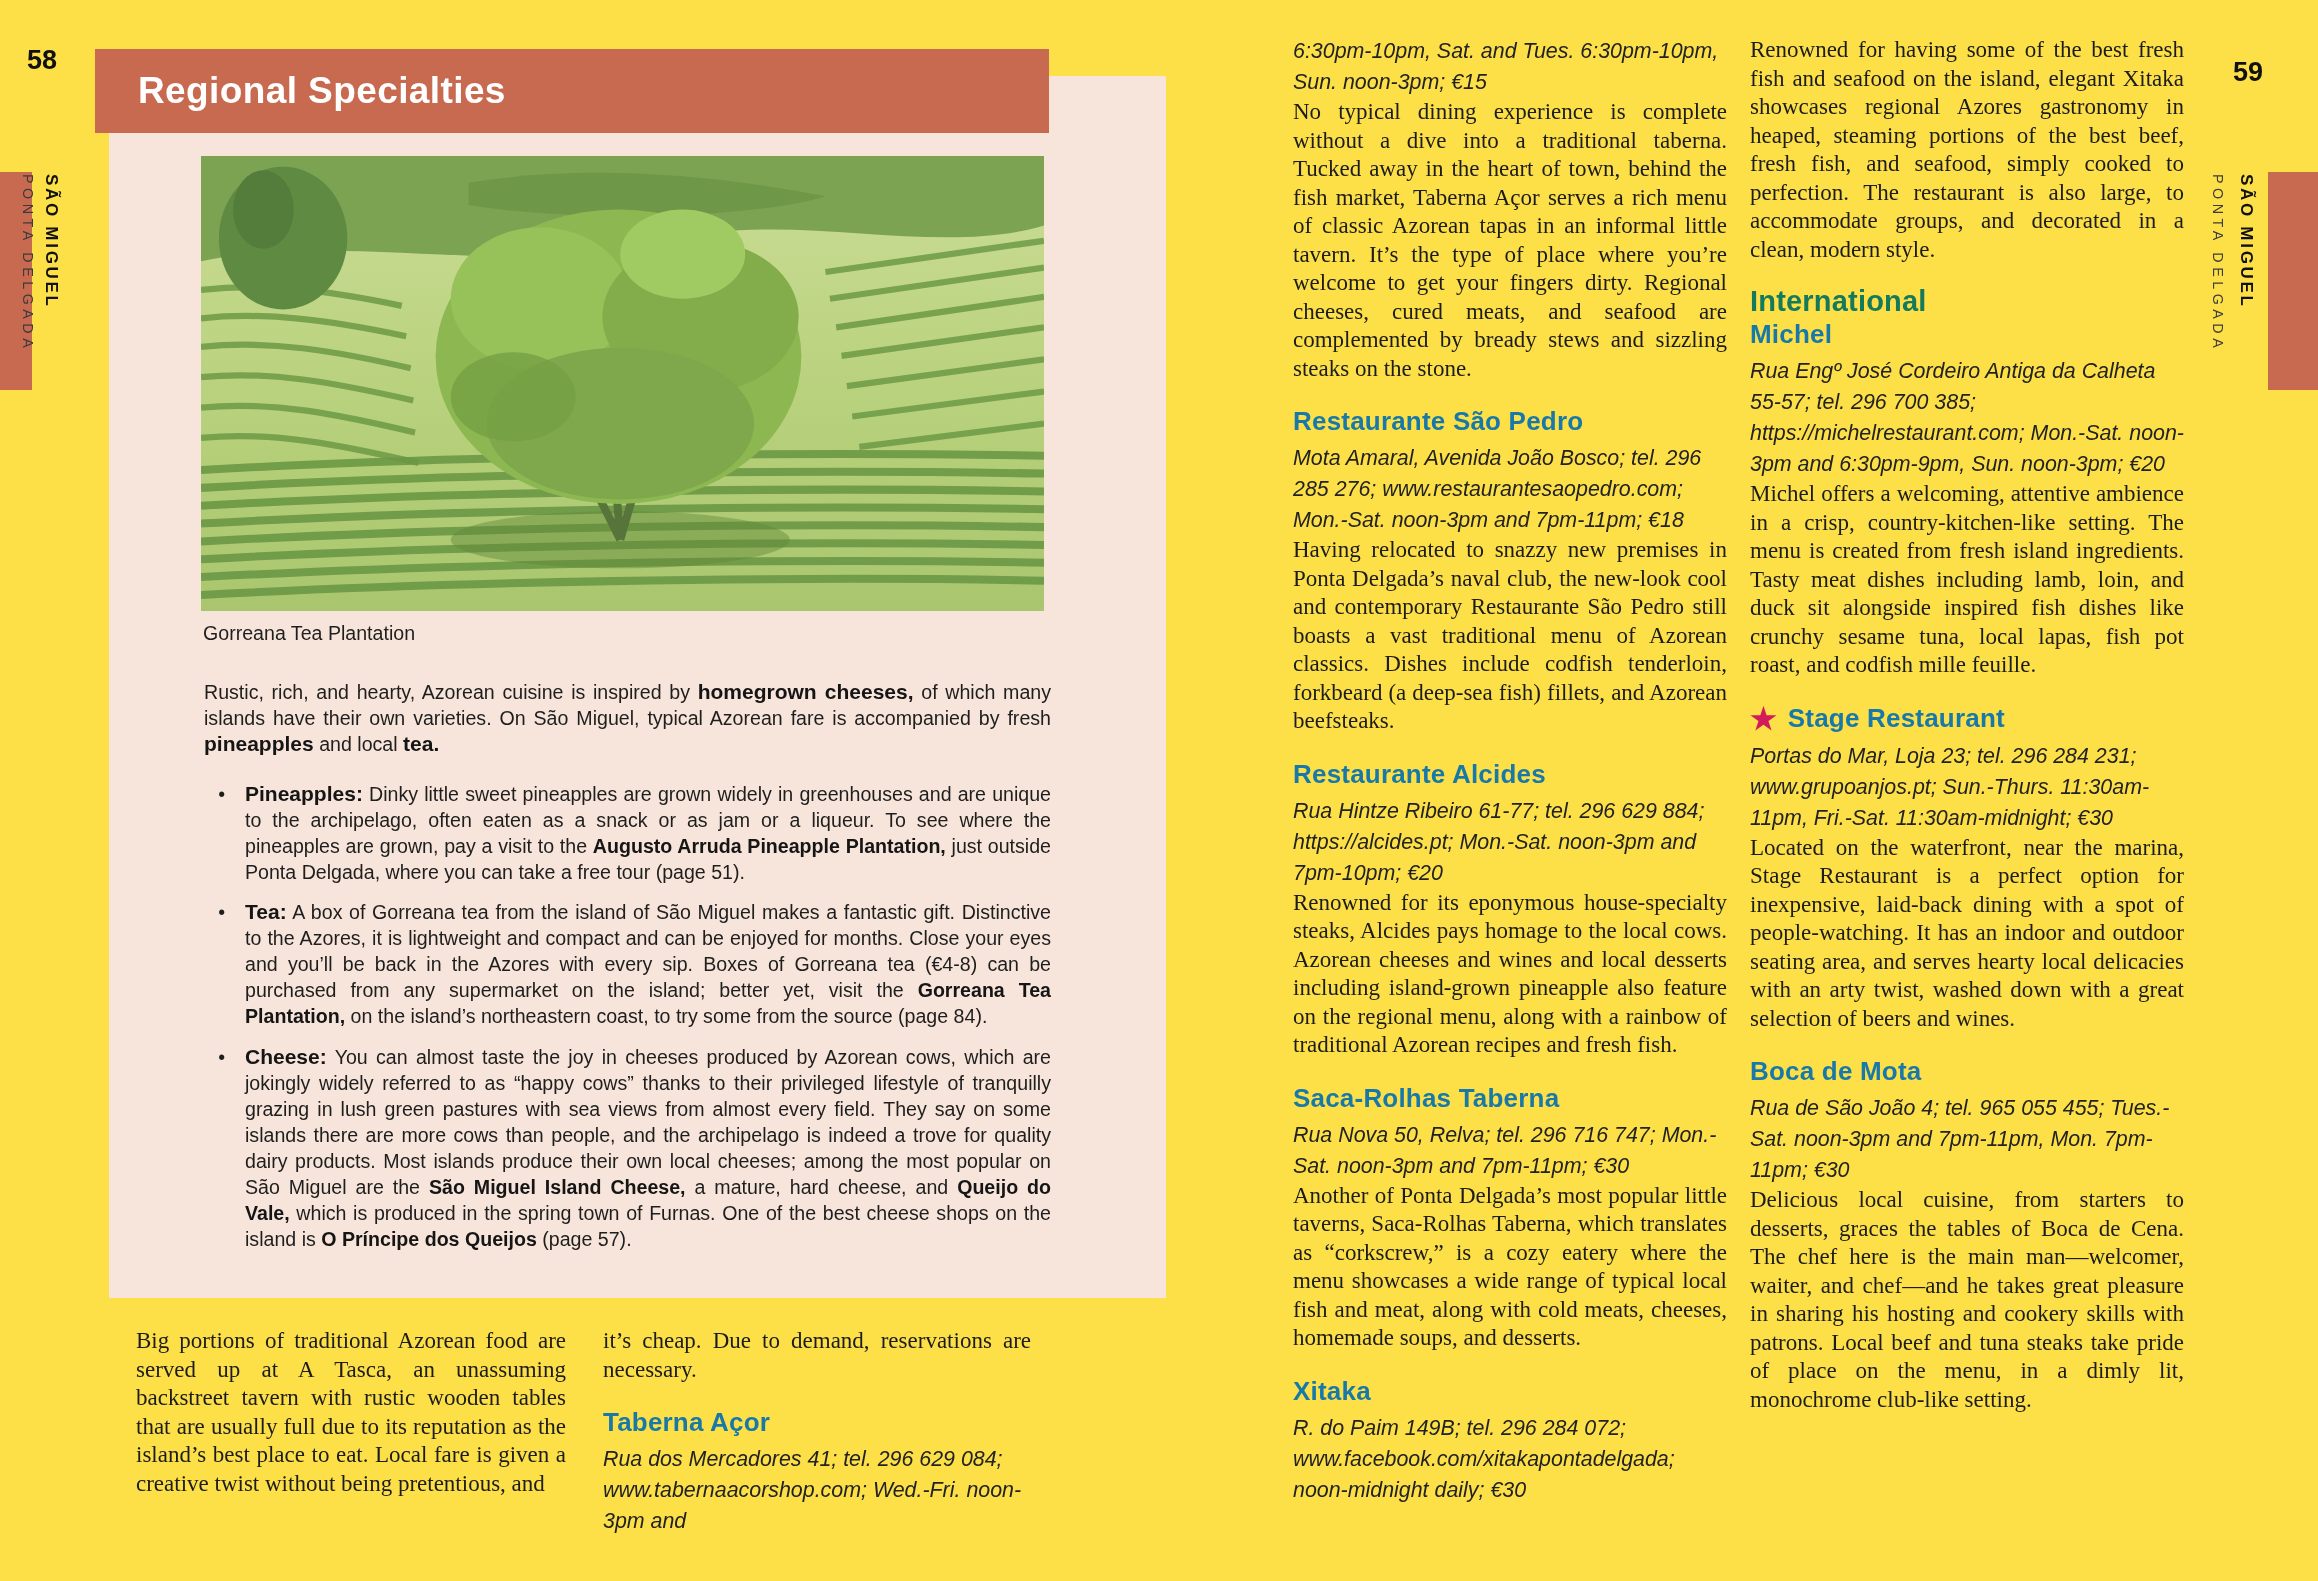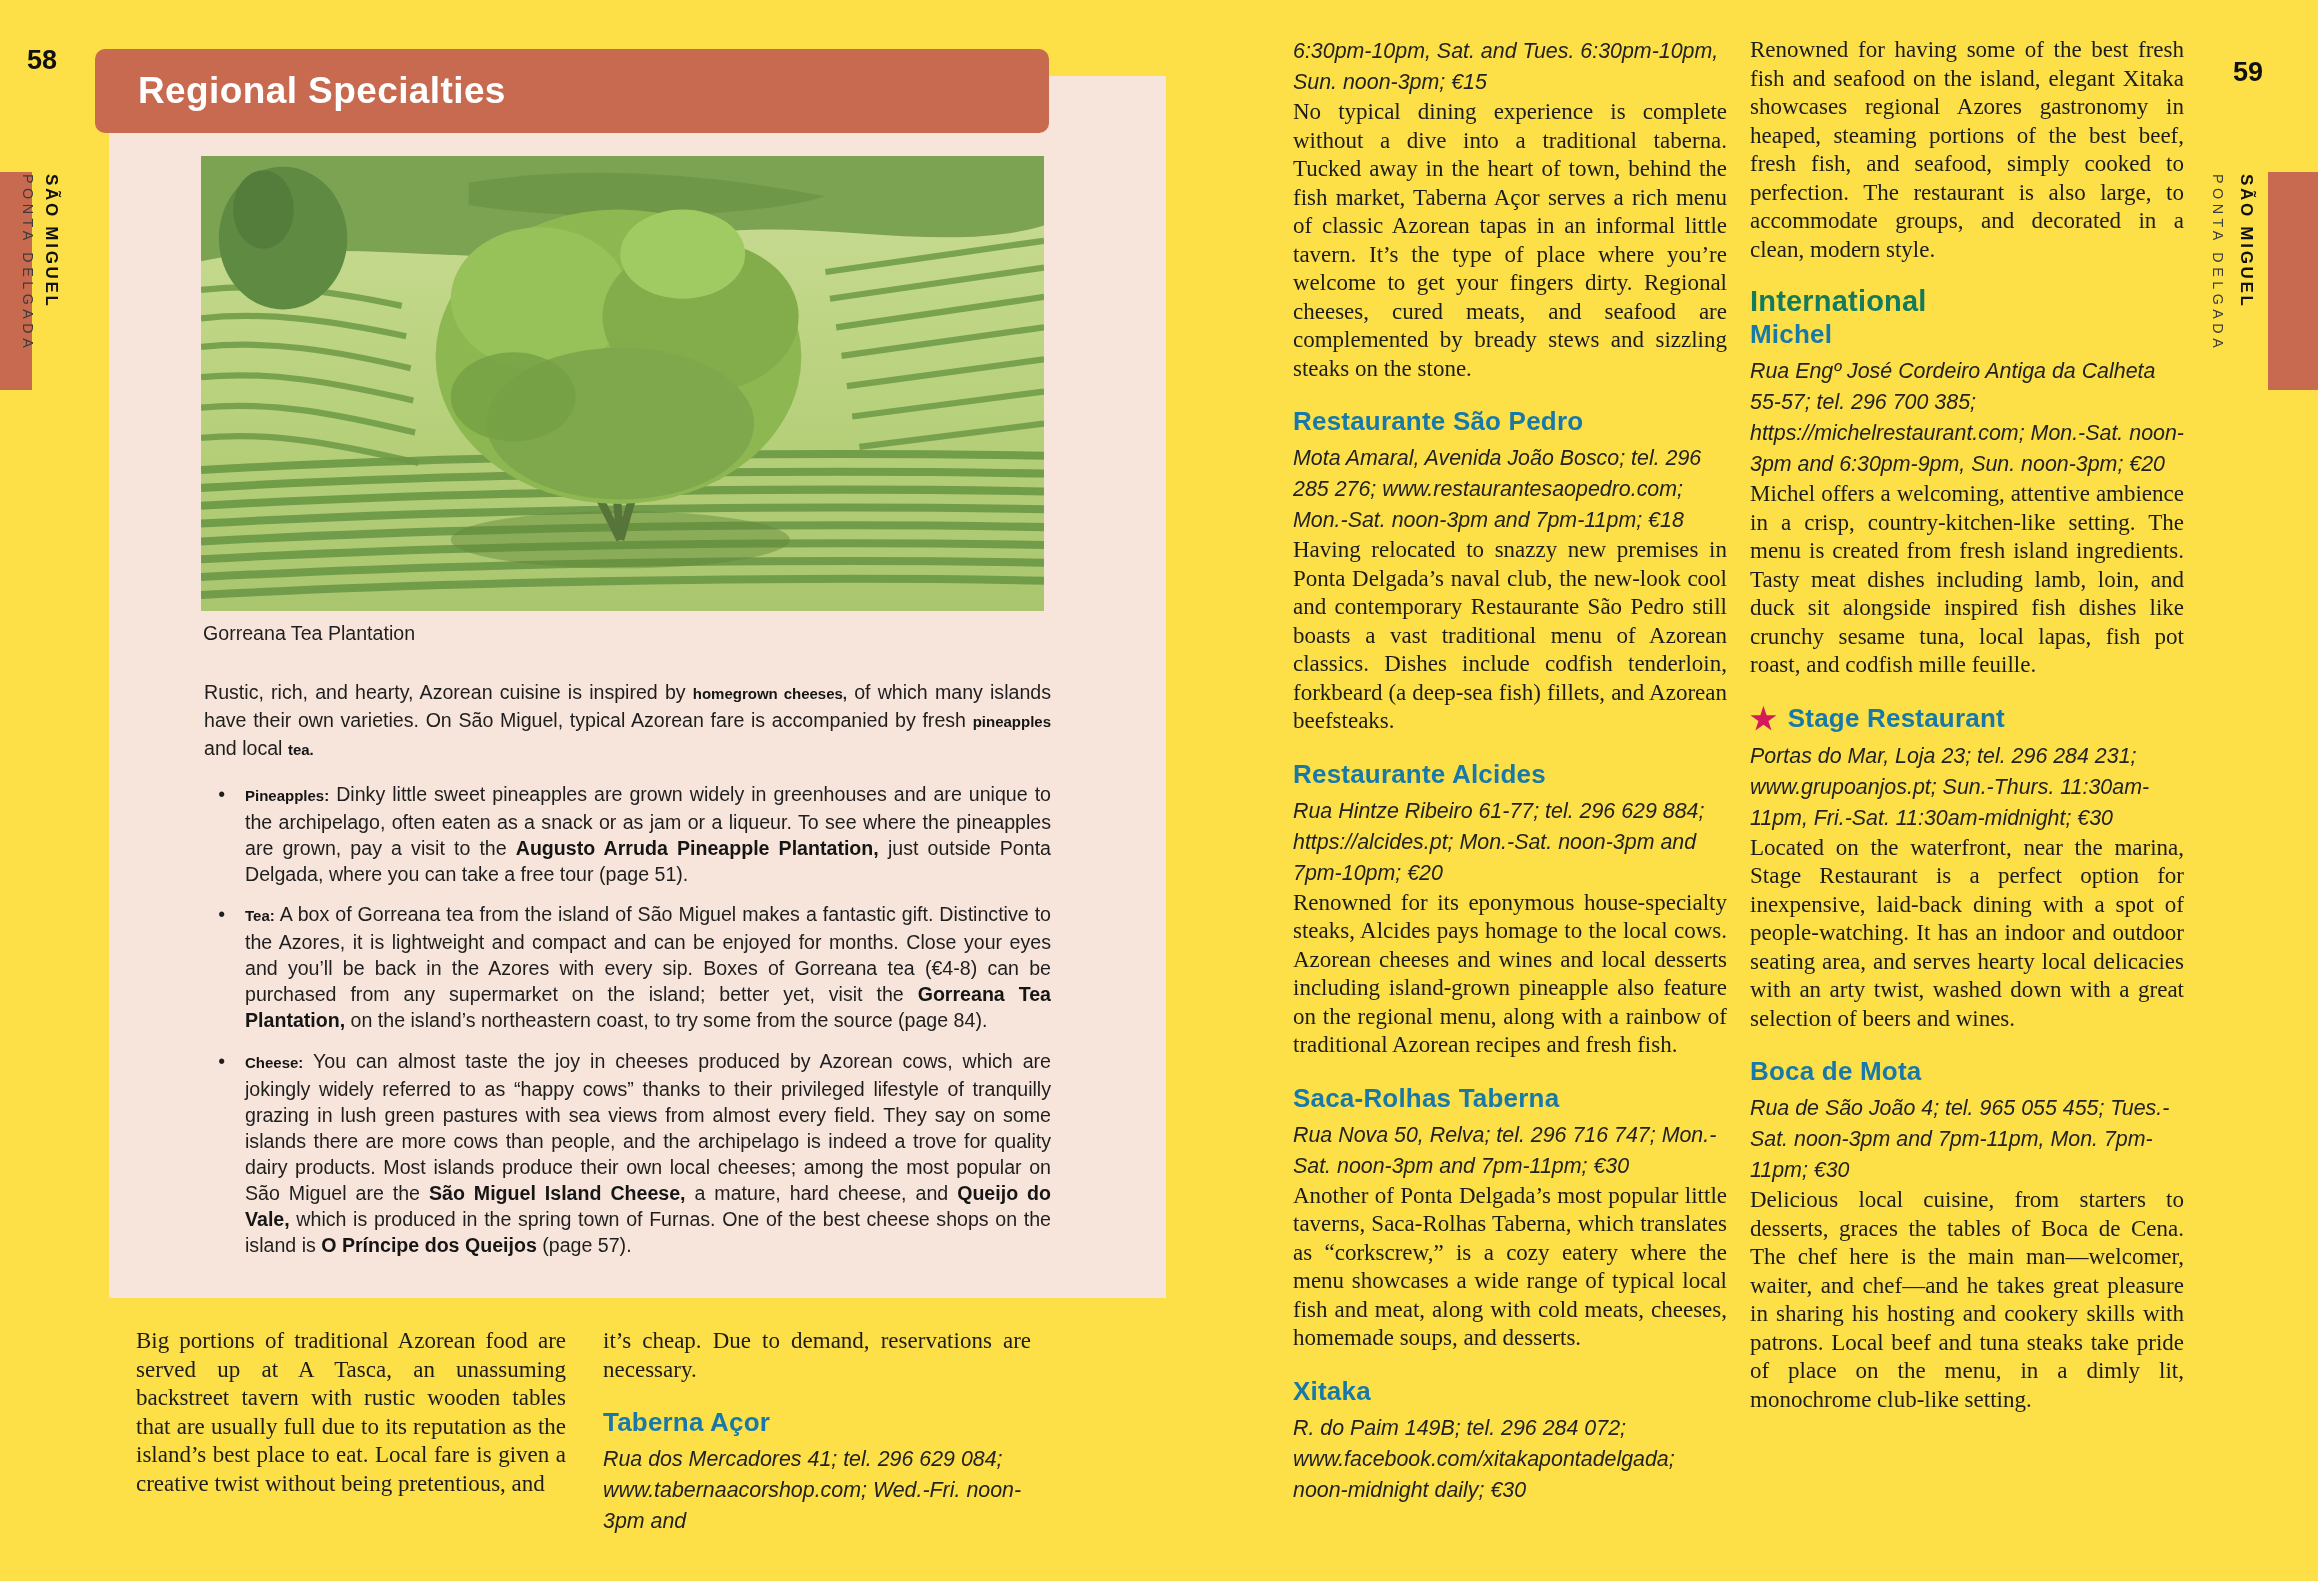--- a/index.html
+++ b/index.html
@@ -13,28 +13,28 @@
   .tab-rect{position:absolute;top:172px;height:218px;background:#C76A4F;}
   .tab-rect.left{left:0;width:32px;}
   .tab-rect.right{left:2268px;width:51px;}
   .vtext{position:absolute;top:174px;writing-mode:vertical-rl;white-space:nowrap;}
   .vtext.region{font:700 17px "Liberation Sans",sans-serif;letter-spacing:2.7px;color:#111;}
   .vtext.area{font:400 14.3px "Liberation Sans",sans-serif;letter-spacing:4.5px;color:#3b3b3b;}
   .vtext.region.lft{left:41px;} .vtext.area.lft{left:19.6px;}
   .vtext.region.rgt{left:2236px;} .vtext.area.rgt{left:2210px;}
   
   .box{position:absolute;left:109px;top:76px;width:1057px;height:1222px;background:#F7E4DA;}
-  .box-bar{position:absolute;left:95px;top:49px;width:954px;height:84px;background:#C76A4F;border-radius:10px;}
+  .box-bar{position:absolute;left:95px;top:49px;width:954px;height:84px;background:#C76A4F;}
   .box-bar span{display:block;padding:21.4px 0 0 43px;font:700 37px/41px "Liberation Sans",sans-serif;color:#ffffff;letter-spacing:0.4px;}
   .photo{position:absolute;left:92px;top:80px;width:843px;height:455px;display:block;}
   .caption{position:absolute;left:94px;top:546px;font:400 19.6px/23px "Liberation Sans",sans-serif;color:#1f1f1f;}
   .box-intro{position:absolute;left:95px;top:603px;width:847px;margin:0;
              font:400 19.6px/26px "Liberation Sans",sans-serif;text-align:justify;color:#1e1e1e;}
   .box-intro b,.blt b{font-weight:700;color:#151515;}
-  .box-intro b.big, .blt b.lead{font-size:15px;}
+  .box-intro b.big, .blt b.lead{font-size:21px;}
   .blts{position:absolute;left:95px;top:705px;width:847px;margin:0;padding:0;list-style:none;}
   .blt{position:relative;margin:0 0 14.3px 0;padding-left:41px;
        font:400 19.6px/26px "Liberation Sans",sans-serif;text-align:justify;color:#1e1e1e;}
   .blt .dot{position:absolute;left:14.3px;top:0;font-size:19.6px;}
   
   .bcol{position:absolute;top:1327px;}
   .bcol.c1{left:136px;width:430px;}
   .bcol.c2{left:603px;width:428px;}
   .serif{margin:0;font:400 23px/28.5px "Liberation Serif",serif;text-align:justify;color:#1c1c1c;}
   .details{margin:0;font:italic 400 21.4px/31px "Liberation Sans",sans-serif;color:#222;}

